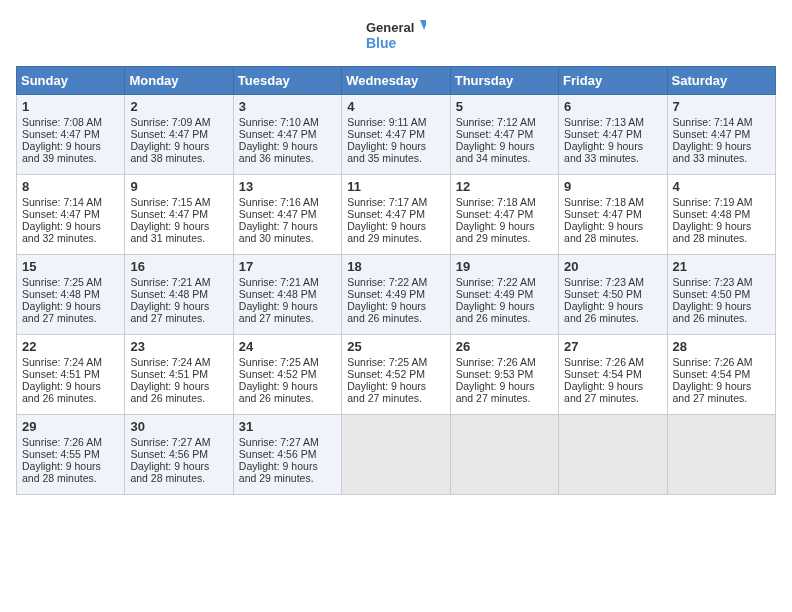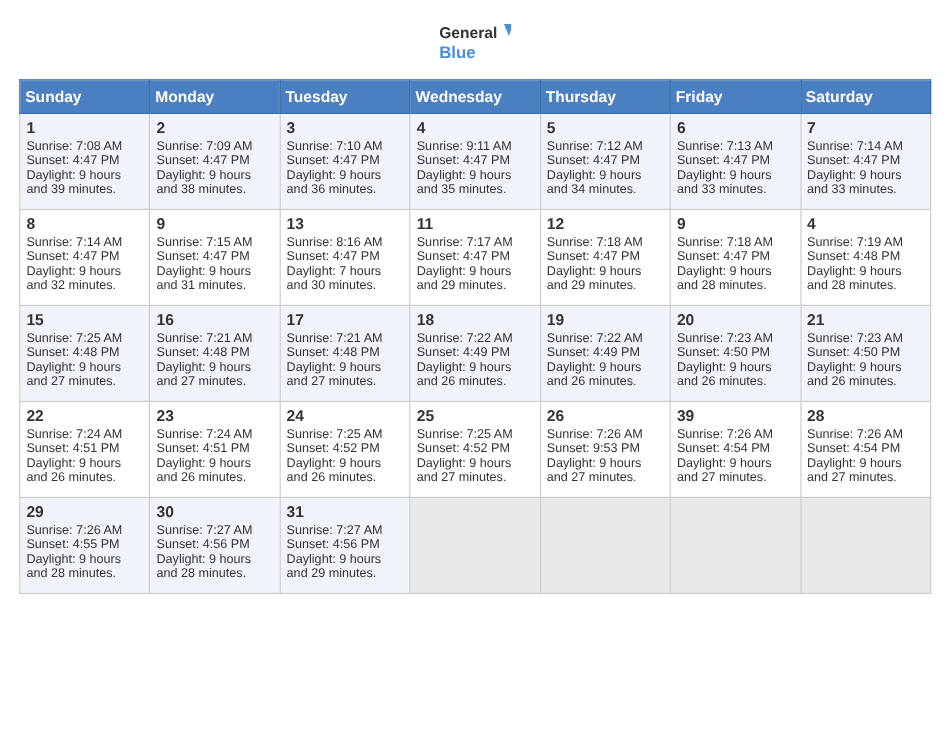--- a/index.html
+++ b/index.html
@@ -106,42 +106,42 @@
         <td><span class="day-number">2</span><span>Sunrise: 7:09 AM</span><br><span>Sunset: 4:47 PM</span><br><span>Daylight: 9 hours and 38 minutes.</span></td>
         <td><span class="day-number">3</span><span>Sunrise: 7:10 AM</span><br><span>Sunset: 4:47 PM</span><br><span>Daylight: 9 hours and 36 minutes.</span></td>
         <td><span class="day-number">4</span><span>Sunrise: 9:11 AM</span><br><span>Sunset: 4:47 PM</span><br><span>Daylight: 9 hours and 35 minutes.</span></td>
         <td><span class="day-number">5</span><span>Sunrise: 7:12 AM</span><br><span>Sunset: 4:47 PM</span><br><span>Daylight: 9 hours and 34 minutes.</span></td>
         <td><span class="day-number">6</span><span>Sunrise: 7:13 AM</span><br><span>Sunset: 4:47 PM</span><br><span>Daylight: 9 hours and 33 minutes.</span></td>
         <td><span class="day-number">7</span><span>Sunrise: 7:14 AM</span><br><span>Sunset: 4:47 PM</span><br><span>Daylight: 9 hours and 33 minutes.</span></td>
       </tr>
       <tr>
         <td><span class="day-number">8</span><span>Sunrise: 7:14 AM</span><br><span>Sunset: 4:47 PM</span><br><span>Daylight: 9 hours and 32 minutes.</span></td>
         <td><span class="day-number">9</span><span>Sunrise: 7:15 AM</span><br><span>Sunset: 4:47 PM</span><br><span>Daylight: 9 hours and 31 minutes.</span></td>
-        <td><span class="day-number">13</span><span>Sunrise: 8:16 AM</span><br><span>Sunset: 4:47 PM</span><br><span>Daylight: 7 hours and 30 minutes.</span></td>
+        <td><span class="day-number">13</span><span>Sunrise: 7:16 AM</span><br><span>Sunset: 4:47 PM</span><br><span>Daylight: 7 hours and 30 minutes.</span></td>
         <td><span class="day-number">11</span><span>Sunrise: 7:17 AM</span><br><span>Sunset: 4:47 PM</span><br><span>Daylight: 9 hours and 29 minutes.</span></td>
         <td><span class="day-number">12</span><span>Sunrise: 7:18 AM</span><br><span>Sunset: 4:47 PM</span><br><span>Daylight: 9 hours and 29 minutes.</span></td>
         <td><span class="day-number">9</span><span>Sunrise: 7:18 AM</span><br><span>Sunset: 4:47 PM</span><br><span>Daylight: 9 hours and 28 minutes.</span></td>
         <td><span class="day-number">4</span><span>Sunrise: 7:19 AM</span><br><span>Sunset: 4:48 PM</span><br><span>Daylight: 9 hours and 28 minutes.</span></td>
       </tr>
       <tr>
         <td><span class="day-number">15</span><span>Sunrise: 7:25 AM</span><br><span>Sunset: 4:48 PM</span><br><span>Daylight: 9 hours and 27 minutes.</span></td>
         <td><span class="day-number">16</span><span>Sunrise: 7:21 AM</span><br><span>Sunset: 4:48 PM</span><br><span>Daylight: 9 hours and 27 minutes.</span></td>
         <td><span class="day-number">17</span><span>Sunrise: 7:21 AM</span><br><span>Sunset: 4:48 PM</span><br><span>Daylight: 9 hours and 27 minutes.</span></td>
         <td><span class="day-number">18</span><span>Sunrise: 7:22 AM</span><br><span>Sunset: 4:49 PM</span><br><span>Daylight: 9 hours and 26 minutes.</span></td>
         <td><span class="day-number">19</span><span>Sunrise: 7:22 AM</span><br><span>Sunset: 4:49 PM</span><br><span>Daylight: 9 hours and 26 minutes.</span></td>
         <td><span class="day-number">20</span><span>Sunrise: 7:23 AM</span><br><span>Sunset: 4:50 PM</span><br><span>Daylight: 9 hours and 26 minutes.</span></td>
         <td><span class="day-number">21</span><span>Sunrise: 7:23 AM</span><br><span>Sunset: 4:50 PM</span><br><span>Daylight: 9 hours and 26 minutes.</span></td>
       </tr>
       <tr>
         <td><span class="day-number">22</span><span>Sunrise: 7:24 AM</span><br><span>Sunset: 4:51 PM</span><br><span>Daylight: 9 hours and 26 minutes.</span></td>
         <td><span class="day-number">23</span><span>Sunrise: 7:24 AM</span><br><span>Sunset: 4:51 PM</span><br><span>Daylight: 9 hours and 26 minutes.</span></td>
         <td><span class="day-number">24</span><span>Sunrise: 7:25 AM</span><br><span>Sunset: 4:52 PM</span><br><span>Daylight: 9 hours and 26 minutes.</span></td>
         <td><span class="day-number">25</span><span>Sunrise: 7:25 AM</span><br><span>Sunset: 4:52 PM</span><br><span>Daylight: 9 hours and 27 minutes.</span></td>
         <td><span class="day-number">26</span><span>Sunrise: 7:26 AM</span><br><span>Sunset: 9:53 PM</span><br><span>Daylight: 9 hours and 27 minutes.</span></td>
-        <td><span class="day-number">39</span><span>Sunrise: 7:26 AM</span><br><span>Sunset: 4:54 PM</span><br><span>Daylight: 9 hours and 27 minutes.</span></td>
+        <td><span class="day-number">27</span><span>Sunrise: 7:26 AM</span><br><span>Sunset: 4:54 PM</span><br><span>Daylight: 9 hours and 27 minutes.</span></td>
         <td><span class="day-number">28</span><span>Sunrise: 7:26 AM</span><br><span>Sunset: 4:54 PM</span><br><span>Daylight: 9 hours and 27 minutes.</span></td>
       </tr>
       <tr>
         <td><span class="day-number">29</span><span>Sunrise: 7:26 AM</span><br><span>Sunset: 4:55 PM</span><br><span>Daylight: 9 hours and 28 minutes.</span></td>
         <td><span class="day-number">30</span><span>Sunrise: 7:27 AM</span><br><span>Sunset: 4:56 PM</span><br><span>Daylight: 9 hours and 28 minutes.</span></td>
         <td><span class="day-number">31</span><span>Sunrise: 7:27 AM</span><br><span>Sunset: 4:56 PM</span><br><span>Daylight: 9 hours and 29 minutes.</span></td>
         <td class="cell-empty"></td>
         <td class="cell-empty"></td>
         <td class="cell-empty"></td>
         <td class="cell-empty"></td>

